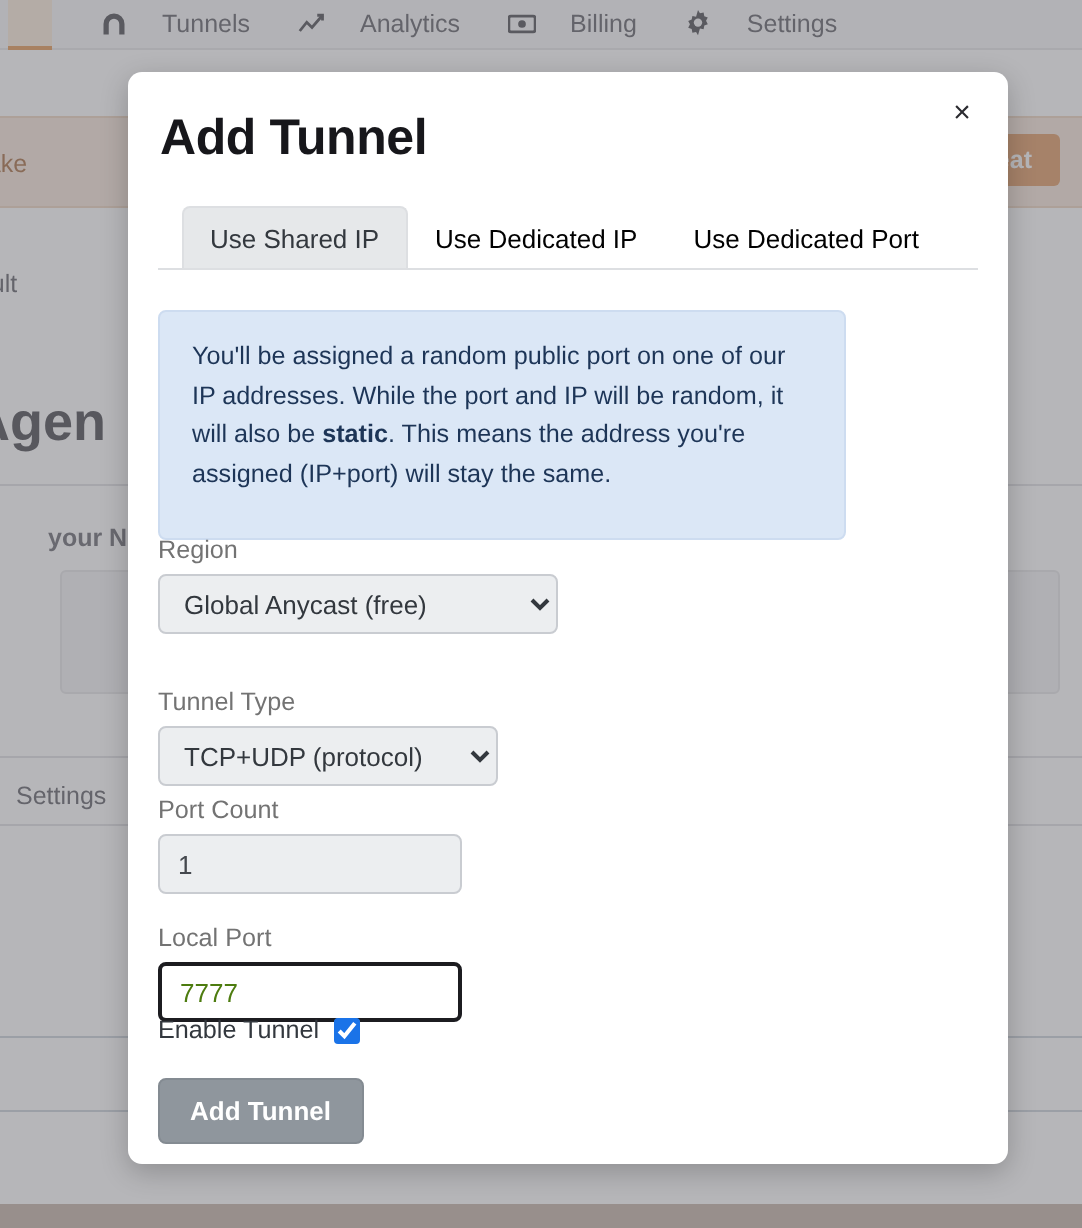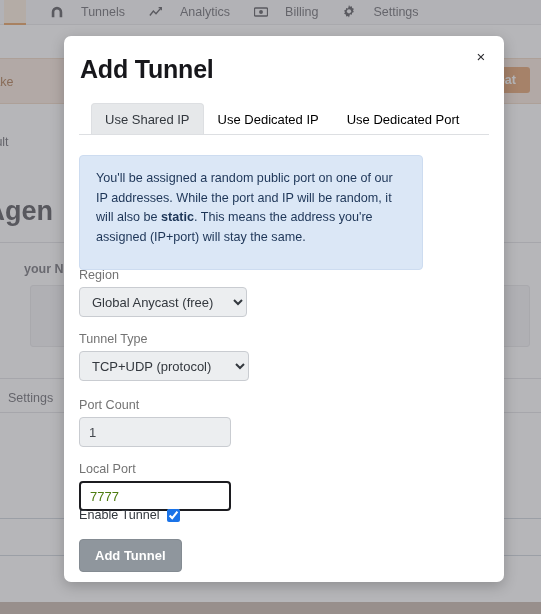--- a/index.html
+++ b/index.html
@@ -396,26 +396,26 @@
   </div>
 
   <div class="info-box">
     <p>
       <span>You'll be assigned a random public port on one of our IP addresses. While the port and IP will be random, it will also be </span><b>static</b><span>. This means the address you're assigned (IP+port) will stay the same.</span>
     </p>
   </div>
 
   <div class="form-group" style="top:212px">
     <label class="form-label">Region</label>
-    <select class="field" style="width:168px">
+    <select class="field" style="width:200px">
       <option>Global Anycast (free)</option>
     </select>
   </div>
 
-  <div class="form-group" style="top:276px">
+  <div class="form-group" style="top:288px">
     <label class="form-label">Tunnel Type</label>
     <select class="field" style="width:170px">
       <option>TCP+UDP (protocol)</option>
     </select>
   </div>
 
   <div class="form-group" style="top:342px">
     <label class="form-label">Port Count</label>
     <input class="field readonlyish" style="width: 152px;" type="text" value="1">
   </div>

